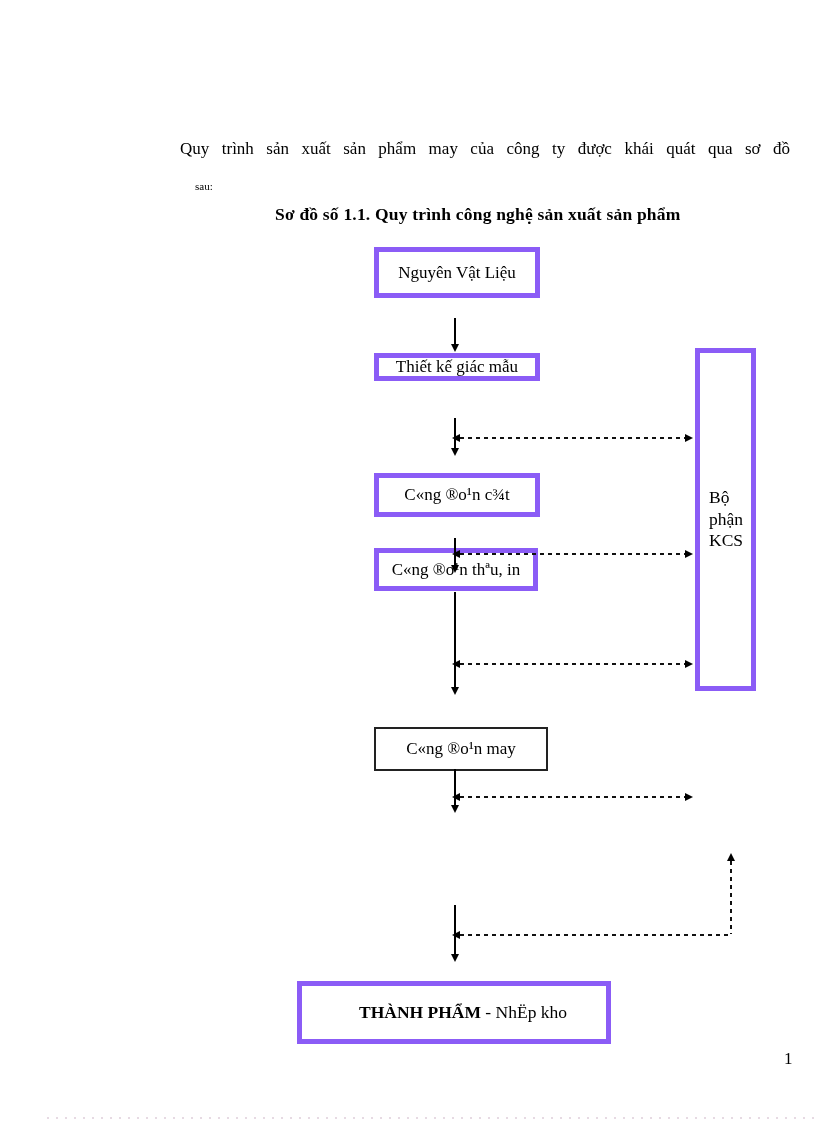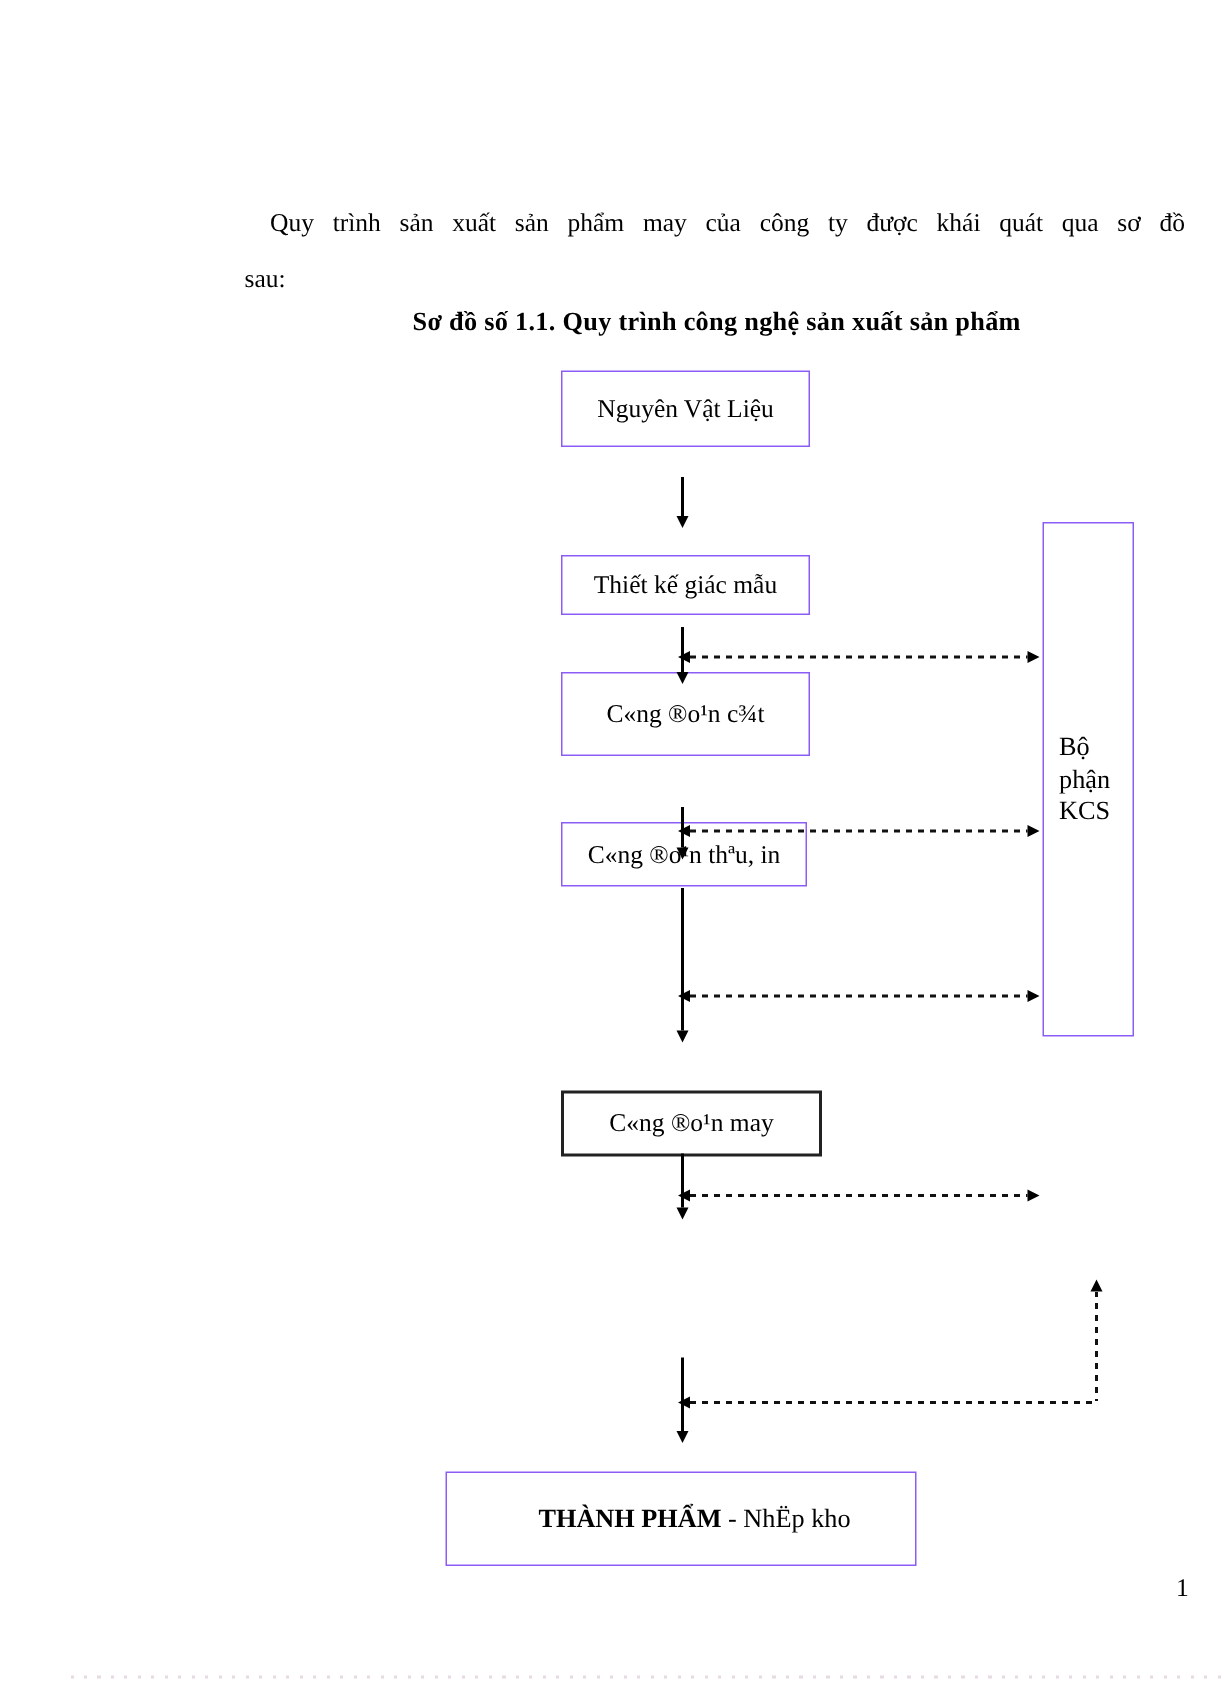--- a/index.html
+++ b/index.html
@@ -8,28 +8,28 @@
     font-family:"Liberation Serif","DejaVu Serif",serif; color:#000;
     overflow:hidden;
     margin-left:47px;
   }
   .intro-line1 {
     position:absolute; left:133px; top:137px; width:610px;
     font-size:17px; line-height:24px;
     text-align:justify; text-align-last:justify;
   }
   .intro-line2 {
-    position:absolute; left:116px; top:174px; font-size:17px; line-height:24px;
+    position:absolute; left:148px; top:174px; font-size:11px; line-height:24px;
   }
   .diagram-title {
     position:absolute; left:228px; top:204px; font-size:17.5px; font-weight:bold;
     letter-spacing:0.2px; white-space:nowrap;
   }
   .node {
-    position:absolute; box-sizing:border-box; border:1px solid #8b5cf6; background:#fff;
+    position:absolute; box-sizing:border-box; border:5px solid #8b5cf6; background:#fff;
     display:flex; align-items:center; justify-content:center;
     font-size:17px; text-align:center; z-index:1;
   }
   .node-b5 { border-width:2px; border-color:#222; }
   .node-b7 { font-size:17.5px; }
   .node-b7 .bold-part { font-weight:bold; }
   .node-kcs {
     justify-content:center; padding-left:9px; text-align:left;
     font-size:17.5px; line-height:21.5px;
   }
@@ -83,25 +83,25 @@
 
   <div class="intro-line1">Quy trình sản xuất sản phẩm may của công ty được khái quát qua sơ đồ</div>
   <div class="intro-line2">sau:</div>
 
   <div class="diagram-title">Sơ đồ số 1.1. Quy trình công nghệ sản xuất sản phẩm</div>
 
   <div class="node" style="left:327px;top:247px;width:166px;height:51px;">
     <span>Nguyên Vật Liệu</span>
   </div>
 
-  <div class="node" style="left:327px;top:370px;width:166px;height:40px;">
+  <div class="node" style="left:327px;top:353px;width:166px;height:28px;">
     <span>Thiết kế giác mẫu</span>
   </div>
 
-  <div class="node" style="left:327px;top:448px;width:166px;height:56px;text-align:right;">
+  <div class="node" style="left:327px;top:473px;width:166px;height:44px;text-align:right;">
     <span>C«ng ®o¹n c¾t</span>
   </div>
 
   <div class="node" style="left:327px;top:548px;width:164px;height:43px;">
     <span>C«ng ®o¹n thªu, in</span>
   </div>
 
   <div class="node node-kcs" style="left:648px;top:348px;width:61px;height:343px;">
     <span>Bộ phận KCS</span>
   </div>

